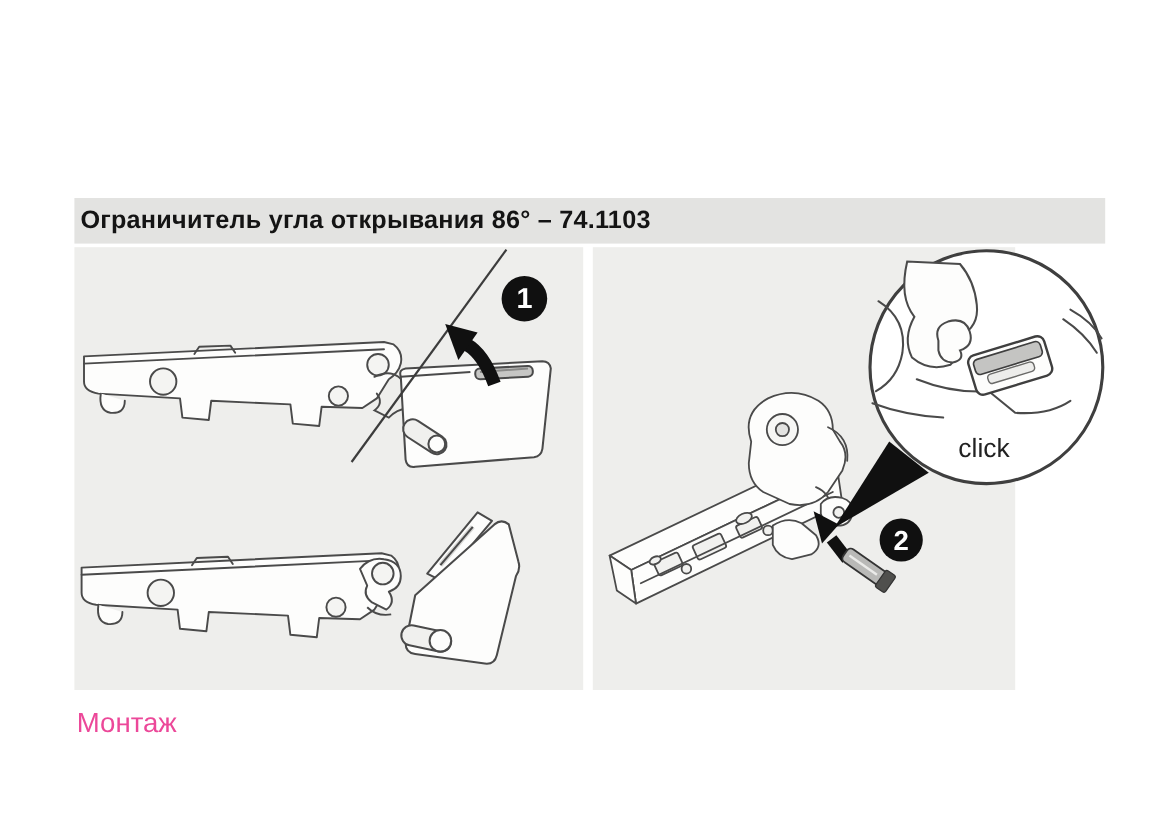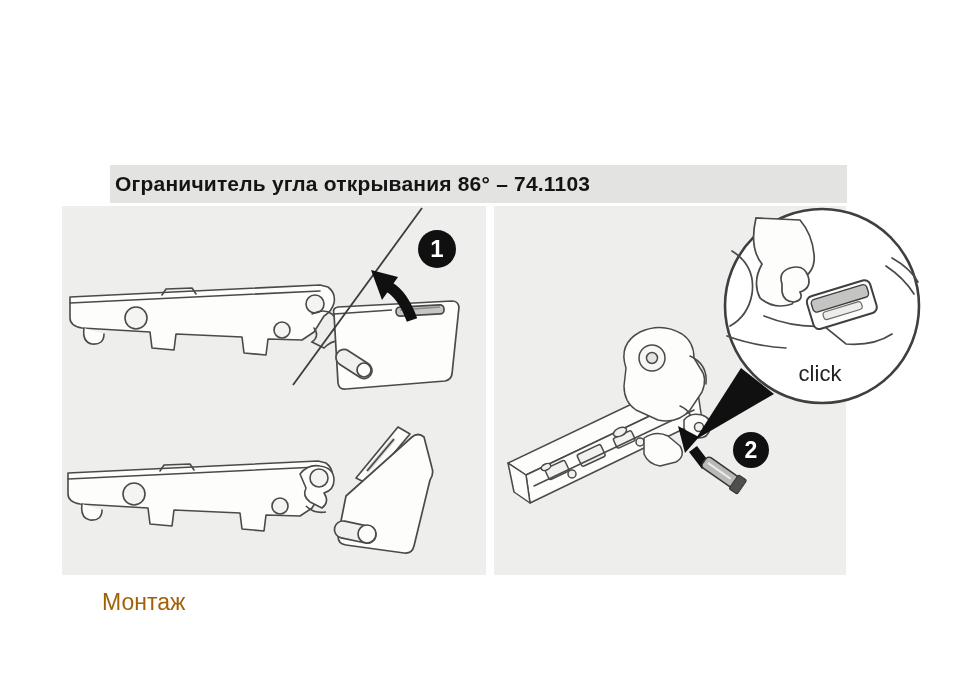--- a/index.html
+++ b/index.html
@@ -2,37 +2,37 @@
 <html><head>
 <meta charset="utf-8">
 <style>
   html,body{margin:0;padding:0;}
   body{
     width:974px;height:689px;position:relative;overflow:hidden;
     background:#ffffff;
     font-family:"Liberation Sans", sans-serif;
   }
   .title-bar{
-    position:absolute;left:62px;top:165px;width:737px;height:38px;
+    position:absolute;left:62px;top:165px;width:859px;height:38px;
     background:#e3e3e1;display:flex;align-items:center;
-    padding-left:5px;box-sizing:border-box;margin-left:48px;
+    padding-left:5px;box-sizing:border-box;
   }
   .title-bar .title-text{
     font-size:21px;font-weight:bold;color:#141414;letter-spacing:.2px;
     white-space:nowrap;
   }
   .panel{
     position:absolute;top:206px;height:369px;background:#eeeeec;
   }
   .panel.left{left:62px;width:424px;}
   .panel.right{left:494px;width:352px;}
   .panel svg{display:block;}
   .caption{
     position:absolute;left:64px;top:589px;
-    font-size:23px;color:#a16207;margin-left:38px;
+    font-size:23px;color:#ec4899;
   }
   text{font-family:"Liberation Sans", sans-serif;}
 </style>
 </head>
 <body>
 
 <div class="title-bar">
   <span class="title-text">Ограничитель угла открывания 86° – 74.1103</span>
 </div>
 

